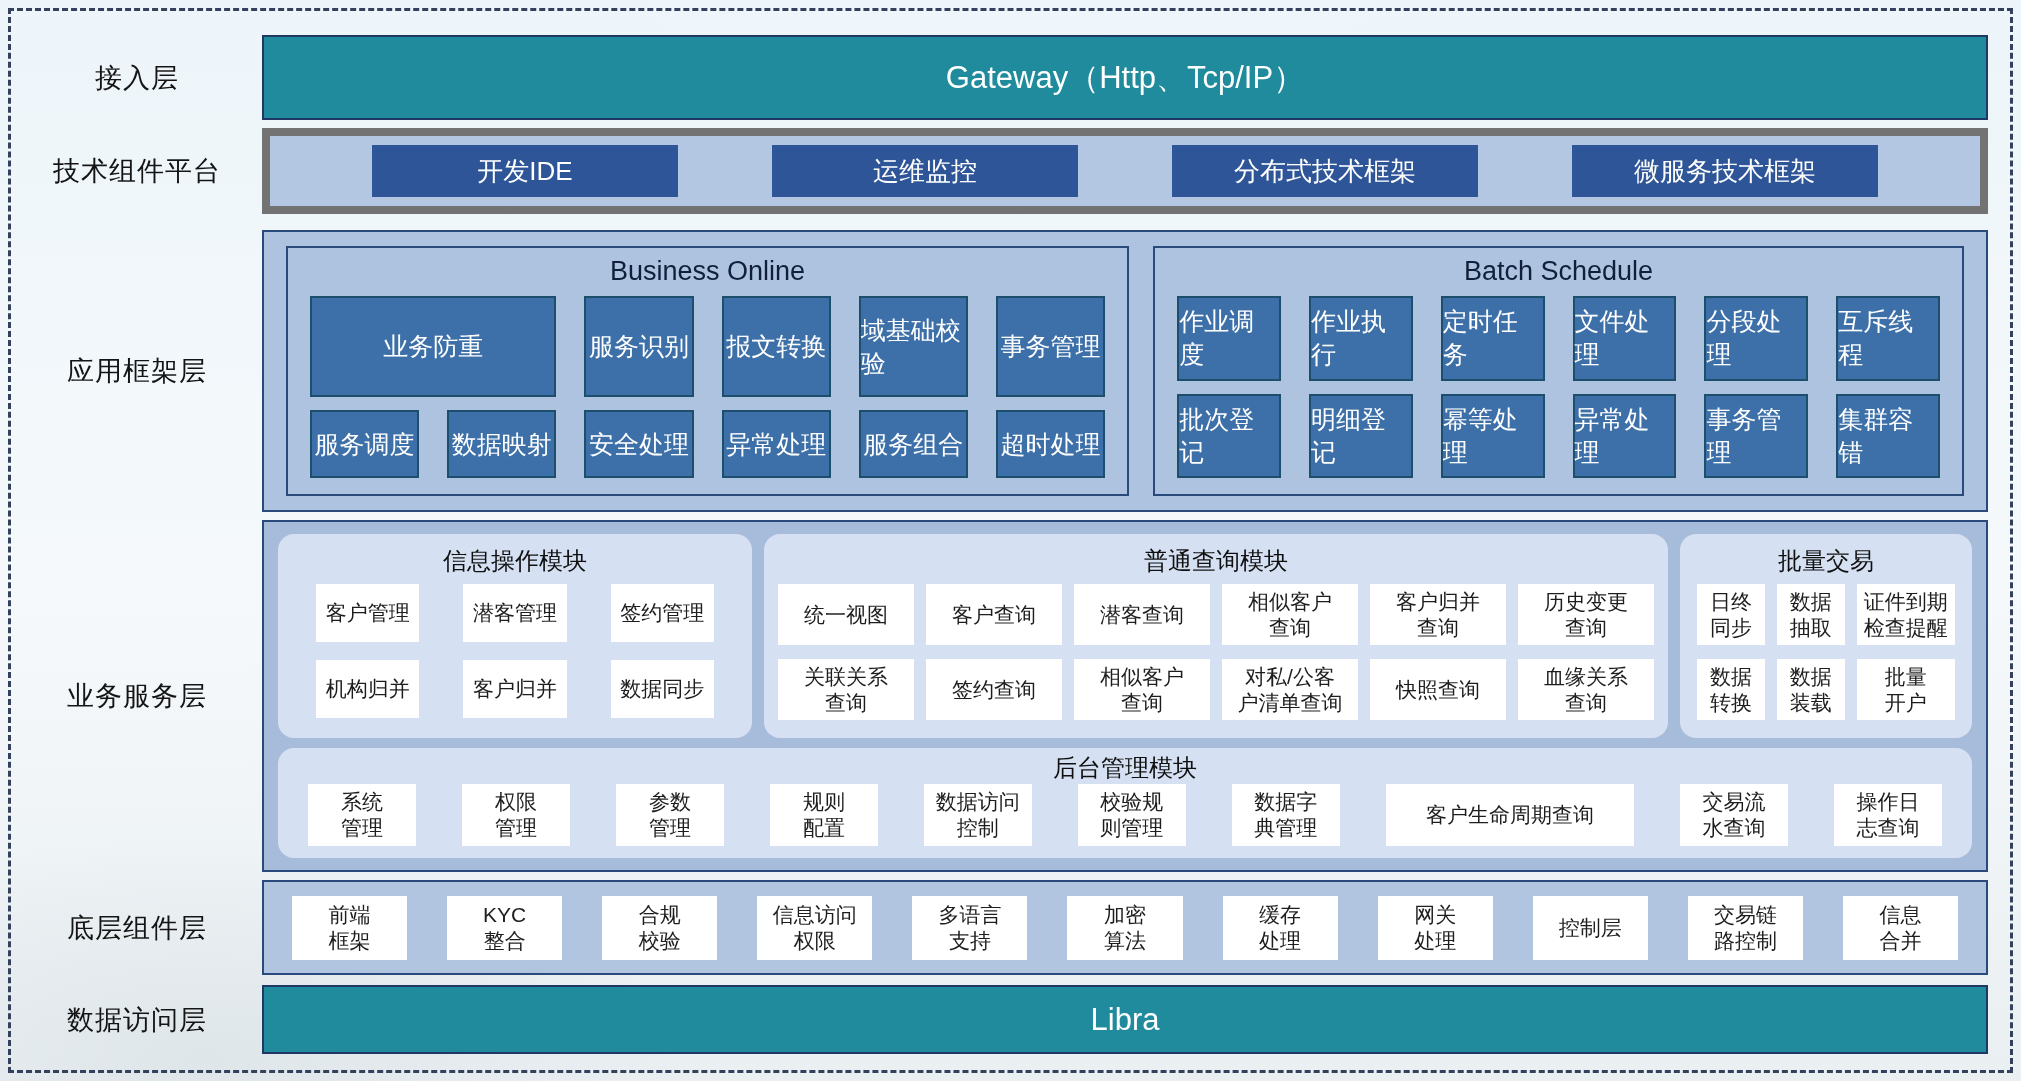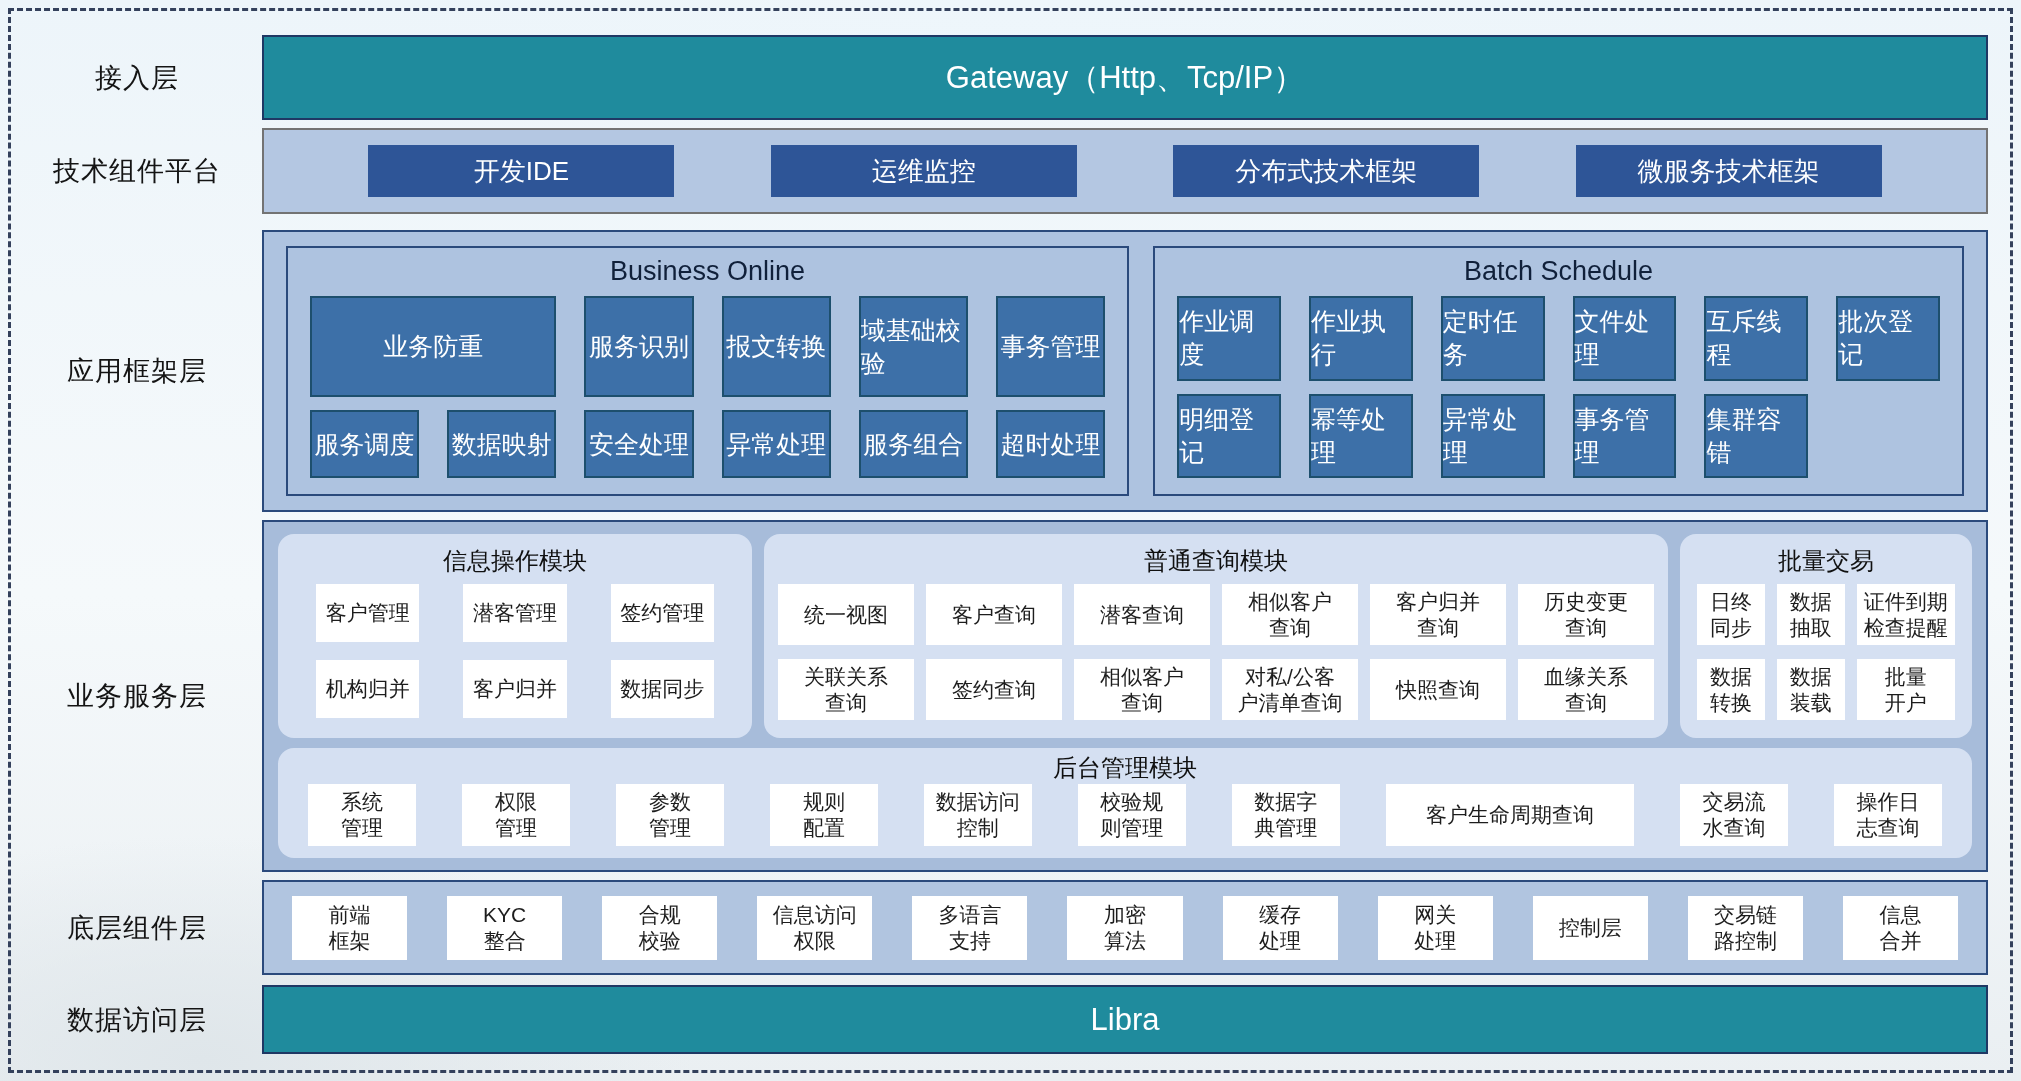--- a/index.html
+++ b/index.html
@@ -15,21 +15,21 @@
   .row{position:absolute;left:12px;right:12px;display:flex;}
   .row-label{width:250px;flex:none;display:flex;align-items:center;justify-content:center;
     font-size:27px;color:#141414;letter-spacing:1px;}
   .row-content{flex:1;margin-right:21px;}
 
   
   .teal-bar{background:#1f8b9d;border:2px solid #1f3864;display:flex;align-items:center;
     justify-content:center;color:#fff;font-size:31px;height:100%;box-sizing:border-box;}
 
   
-  .tech-box{background:#b4c7e2;border:2px solid #737373;height:100%;box-sizing:border-box;
+  .tech-box{background:#b4c7e2;border:8px solid #737373;height:100%;box-sizing:border-box;
     display:flex;align-items:center;justify-content:space-evenly;padding:0 8px;}
   .tech-btn{width:306px;height:52px;background:#2e5597;color:#fff;font-size:26px;
     display:flex;align-items:center;justify-content:center;}
 
   
   .app-box{background:#aec3e0;border:2px solid #2b4a7c;height:100%;box-sizing:border-box;
     display:flex;gap:24px;padding:14px 22px;}
   .app-panel{background:#aec3e0;border:2px solid #2b4a7c;display:flex;flex-direction:column;box-sizing:border-box;}
   .panel-bo{flex:1.04;}
   .panel-bs{flex:1;}
@@ -127,20 +127,21 @@
         </div>
       </div>
 
       <div class="app-panel panel-bs">
         <div class="panel-title">Batch Schedule</div>
         <div class="app-grid">
           <div class="app-btn">作业调度</div>
           <div class="app-btn">作业执行</div>
           <div class="app-btn">定时任务</div>
           <div class="app-btn">文件处理</div>
+          <div class="app-btn">分段处理</div>
           <div class="app-btn">互斥线程</div>
           <div class="app-btn">批次登记</div>
           <div class="app-btn">明细登记</div>
           <div class="app-btn">幂等处理</div>
           <div class="app-btn">异常处理</div>
           <div class="app-btn">事务管理</div>
           <div class="app-btn">集群容错</div>
         </div>
       </div>
 

